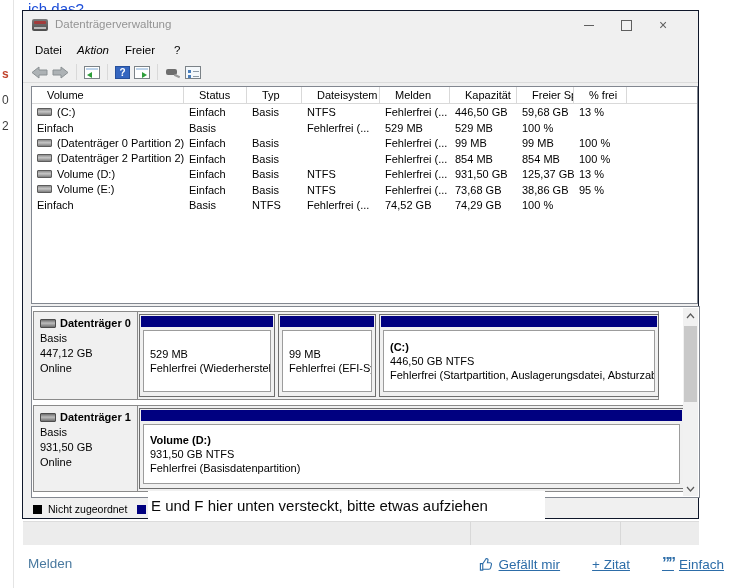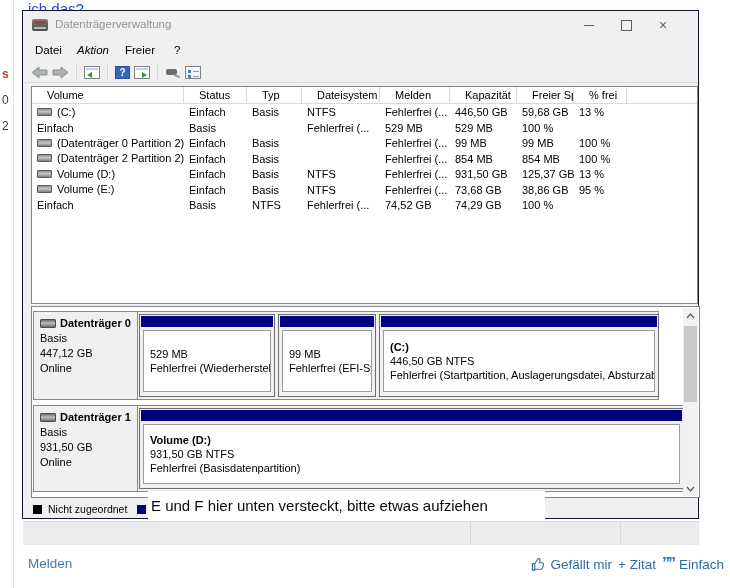--- a/index.html
+++ b/index.html
@@ -93,21 +93,21 @@
   .sw{width:9px;height:9px;display:inline-block;}
   .sw-black{background:#000;} .sw-navy{background:#000080;margin-left:4px;}
   .annotation{position:absolute;left:125px;top:480px;width:397px;height:28px;background:#fff;
               display:flex;align-items:center;font-size:15px;color:#0a0a0a;padding-left:3px;box-sizing:border-box;white-space:nowrap;}
 
   
   .bottom-strip{left:23px;top:521px;width:676px;height:23px;background:#ececec;border-top:1px solid #dcdcdc;}
   .strip-line{position:absolute;top:0;bottom:0;width:1px;background:#d8d8d8;}
   .sl1{left:447px;} .sl2{left:597px;}
   .report-link{left:28px;top:556px;font-size:13.5px;color:#49799f;}
-  .footer-actions{right:6px;top:556px;display:flex;align-items:center;gap:6px;font-size:13.5px;color:#2d6da8;}
+  .footer-actions{right:6px;top:556px;display:flex;align-items:center;gap:32px;font-size:13.5px;color:#2d6da8;text-decoration:underline;}
   .fa-item{display:flex;align-items:center;gap:5px;}
   .quote-glyph{font-weight:bold;font-size:16px;letter-spacing:-2px;line-height:1;}
 </style>
 </head>
 <body>
 
 <div class="abs margin-rule"></div>
 <div class="abs frag frag-s">s</div>
 <div class="abs frag frag-0">0</div>
 <div class="abs frag frag-2">2</div>

